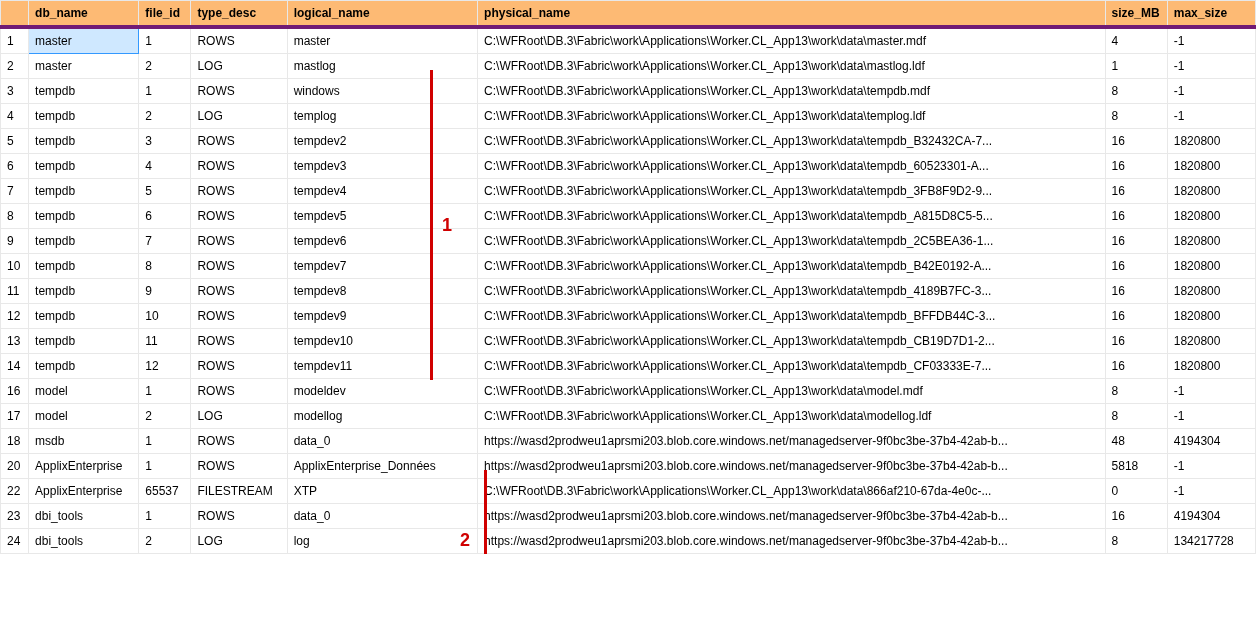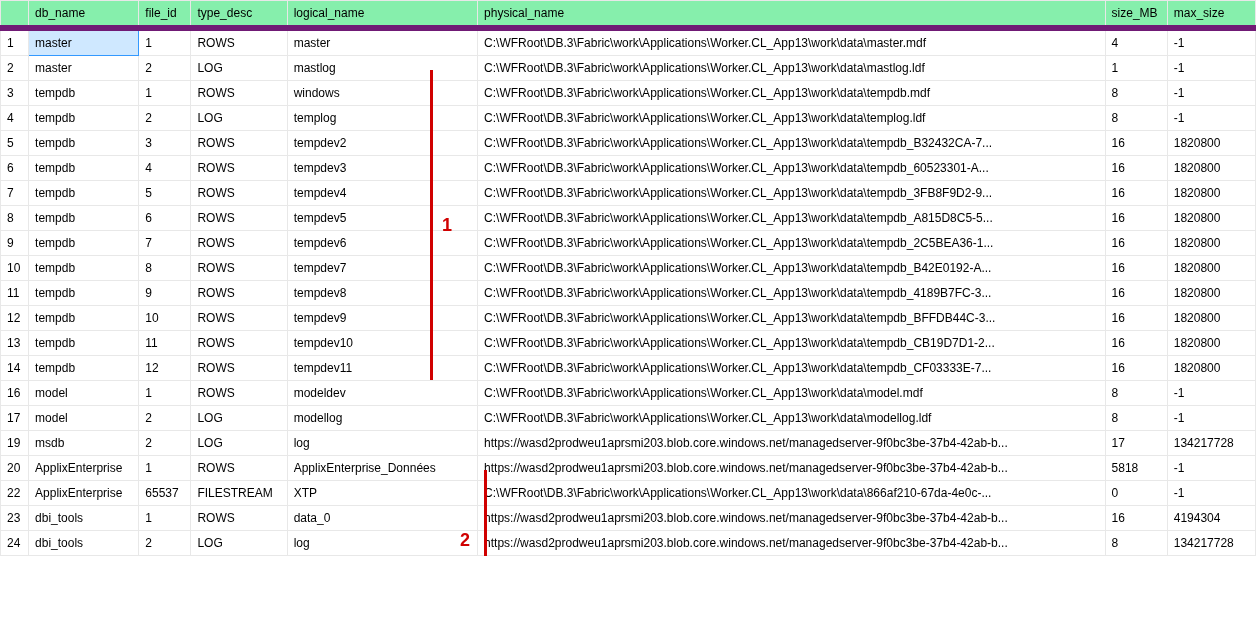--- a/index.html
+++ b/index.html
@@ -1,18 +1,18 @@
 <!DOCTYPE html>
 <html><head>
 <meta charset="utf-8">
 <style>
 html,body{margin:0;padding:0;font-family:"Segoe UI",Tahoma,Arial,sans-serif;font-size:12px;color:#000;background:#fff;}
 .grid{border-collapse:collapse;width:1256px;table-layout:fixed;}
 .grid th,.grid td{border:1px solid #e8e8e8;padding:3px 6px;text-align:left;white-space:nowrap;overflow:hidden;text-overflow:ellipsis;vertical-align:middle;height:18px;}
-.grid th{background:#86efac;font-weight:normal;color:#000;border-bottom:6px solid #701a75;}
+.grid th{background:#fdba74;font-weight:bold;color:#000;border-bottom:4px solid #701a75;}
 .rownum{text-align:center;color:#000;background:#fff;}
 .sel{background:#cfe8ff;border:1px solid #3399ff !important;}
 .c-rownum{width:28px;}
 .c-dbname{width:110px;}
 .c-fileid{width:52px;}
 .c-typedesc{width:96px;}
 .c-logical{width:190px;}
 .c-physical{width:626px;}
 .c-size{width:62px;}
 .c-max{width:88px;}
@@ -202,28 +202,28 @@
           <td class="rownum">17</td>
           <td>model</td>
           <td>2</td>
           <td>LOG</td>
           <td>modellog</td>
           <td>C:\WFRoot\DB.3\Fabric\work\Applications\Worker.CL_App13\work\data\modellog.ldf</td>
           <td>8</td>
           <td>-1</td>
         </tr>
         <tr>
-          <td class="rownum">19</td>
+          <td class="rownum">18</td>
           <td>msdb</td>
-          <td>2</td>
-          <td>LOG</td>
-          <td>log</td>
-          <td>https://wasd2prodweu1aprsmi203.blob.core.windows.net/managedserver-9f0bc3be-37b4-42ab-b...</td>
-          <td>17</td>
-          <td>134217728</td>
+          <td>1</td>
+          <td>ROWS</td>
+          <td>data_0</td>
+          <td>https://wasd2prodweu1aprsmi203.blob.core.windows.net/managedserver-9f0bc3be-37b4-42ab-b...</td>
+          <td>48</td>
+          <td>4194304</td>
         </tr>
         <tr>
           <td class="rownum">20</td>
           <td>ApplixEnterprise</td>
           <td>1</td>
           <td>ROWS</td>
           <td>ApplixEnterprise_Données</td>
           <td>https://wasd2prodweu1aprsmi203.blob.core.windows.net/managedserver-9f0bc3be-37b4-42ab-b...</td>
           <td>5818</td>
           <td>-1</td>

